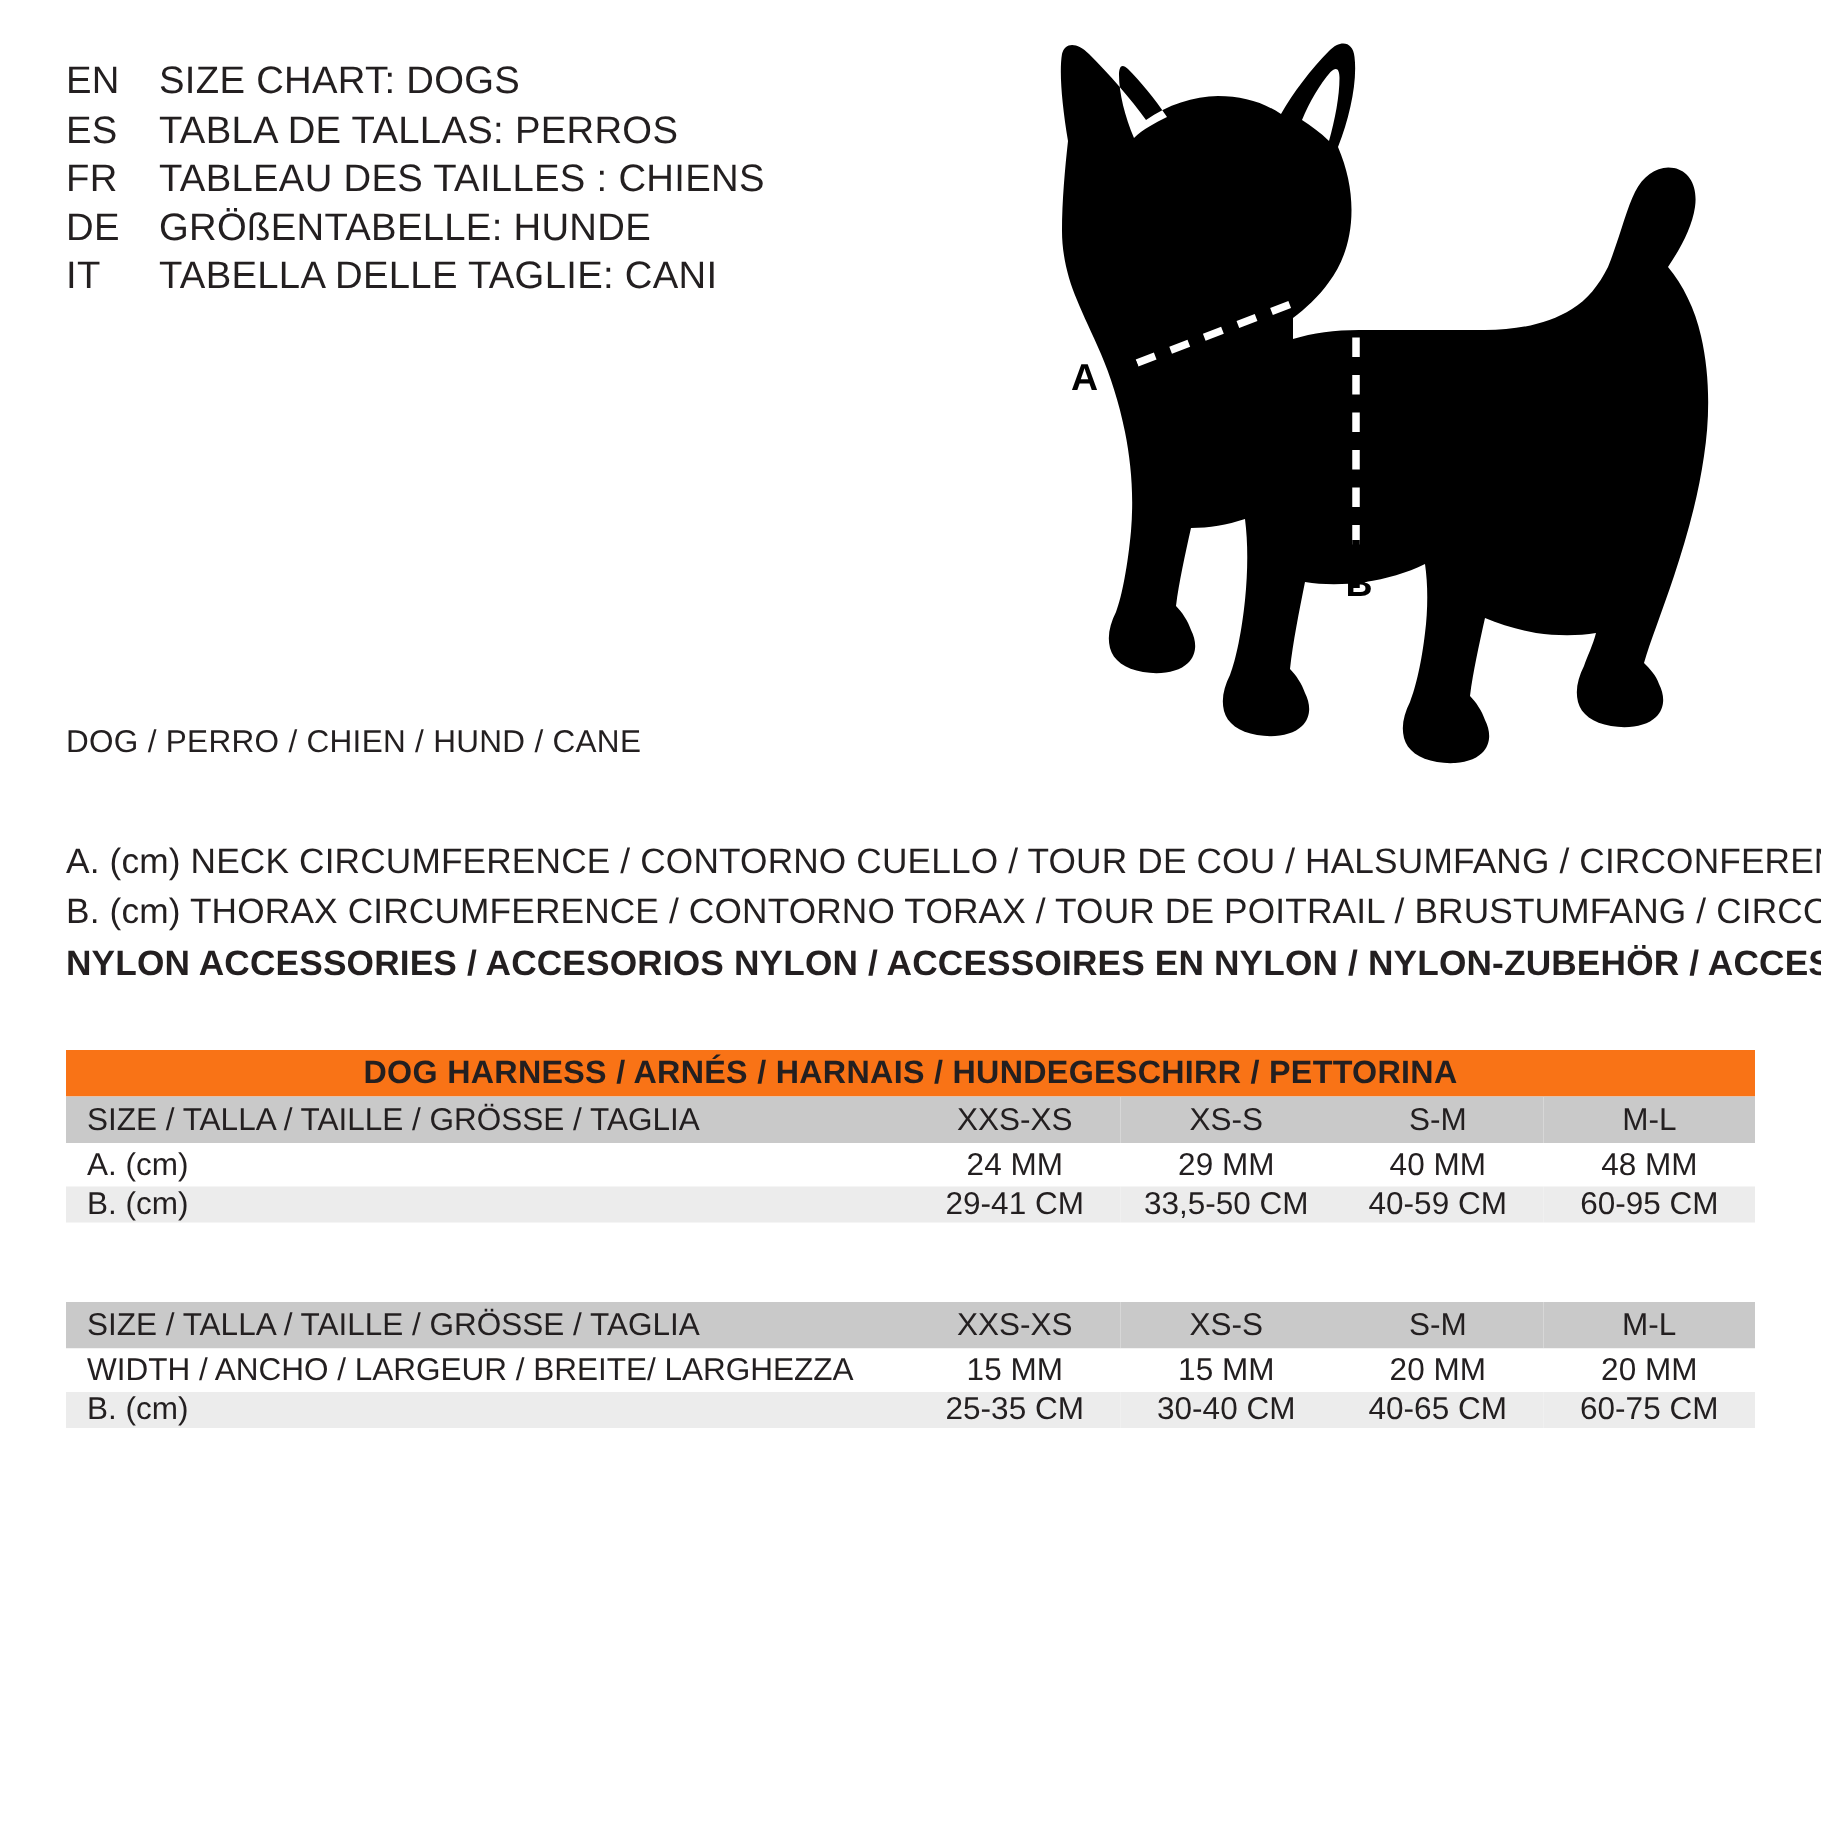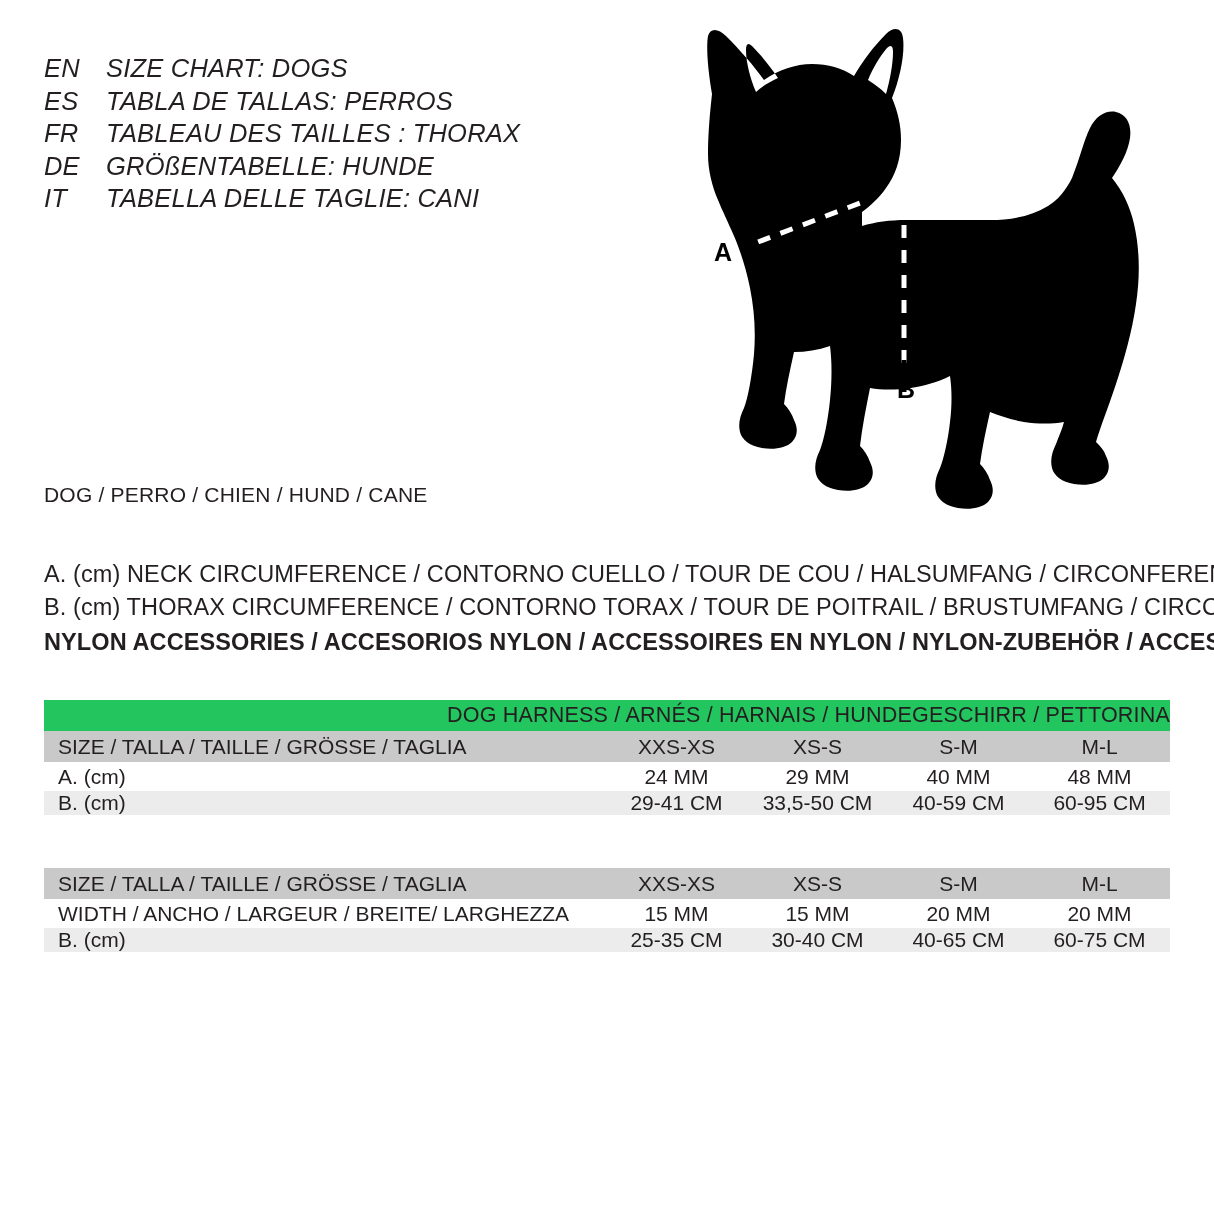--- a/index.html
+++ b/index.html
@@ -13,23 +13,22 @@
     font-family: "Liberation Sans", sans-serif;
     color: #231f20;
     position: relative;
     overflow: hidden;
   }
 
   
   .lang-block {
     position: absolute;
     left: 44px;
-    top: 52px;
+    top: 38px;
     width: 620px;
-    font-style: italic;
   }
   .lang-row {
     display: flex;
     align-items: baseline;
     font-size: 25.5px;
     line-height: 32.5px;
     letter-spacing: 0.2px;
     white-space: nowrap;
   }
   .lang-code {
@@ -97,23 +96,23 @@
   .table-petral  { top: 868px; }
 
   .size-table th, .size-table td {
     padding: 0;
     margin: 0;
     height: 30px;
     font-weight: normal;
     vertical-align: middle;
   }
   .title-row th {
-    background: #22c55e;
-    text-align: right;
-    font-weight: normal;
+    background: #f97316;
+    text-align: center;
+    font-weight: bold;
     font-size: 21.5px;
     height: 31px;
     letter-spacing: 0.2px;
   }
   .head-row td {
     background: #c9c9c9;
     height: 31px;
     font-size: 21px;
   }
   .data-row-a td { background: #ffffff; height: 29px; }
@@ -129,21 +128,21 @@
   <div class="lang-row">
     <span class="lang-code">EN</span>
     <span class="lang-text">SIZE CHART: DOGS</span>
   </div>
   <div class="lang-row">
     <span class="lang-code">ES</span>
     <span class="lang-text">TABLA DE TALLAS: PERROS</span>
   </div>
   <div class="lang-row">
     <span class="lang-code">FR</span>
-    <span class="lang-text">TABLEAU DES TAILLES : THORAX</span>
+    <span class="lang-text">TABLEAU DES TAILLES : CHIENS</span>
   </div>
   <div class="lang-row">
     <span class="lang-code">DE</span>
     <span class="lang-text">GRÖßENTABELLE: HUNDE</span>
   </div>
   <div class="lang-row">
     <span class="lang-code">IT</span>
     <span class="lang-text">TABELLA DELLE TAGLIE: CANI</span>
   </div>
 </div>

